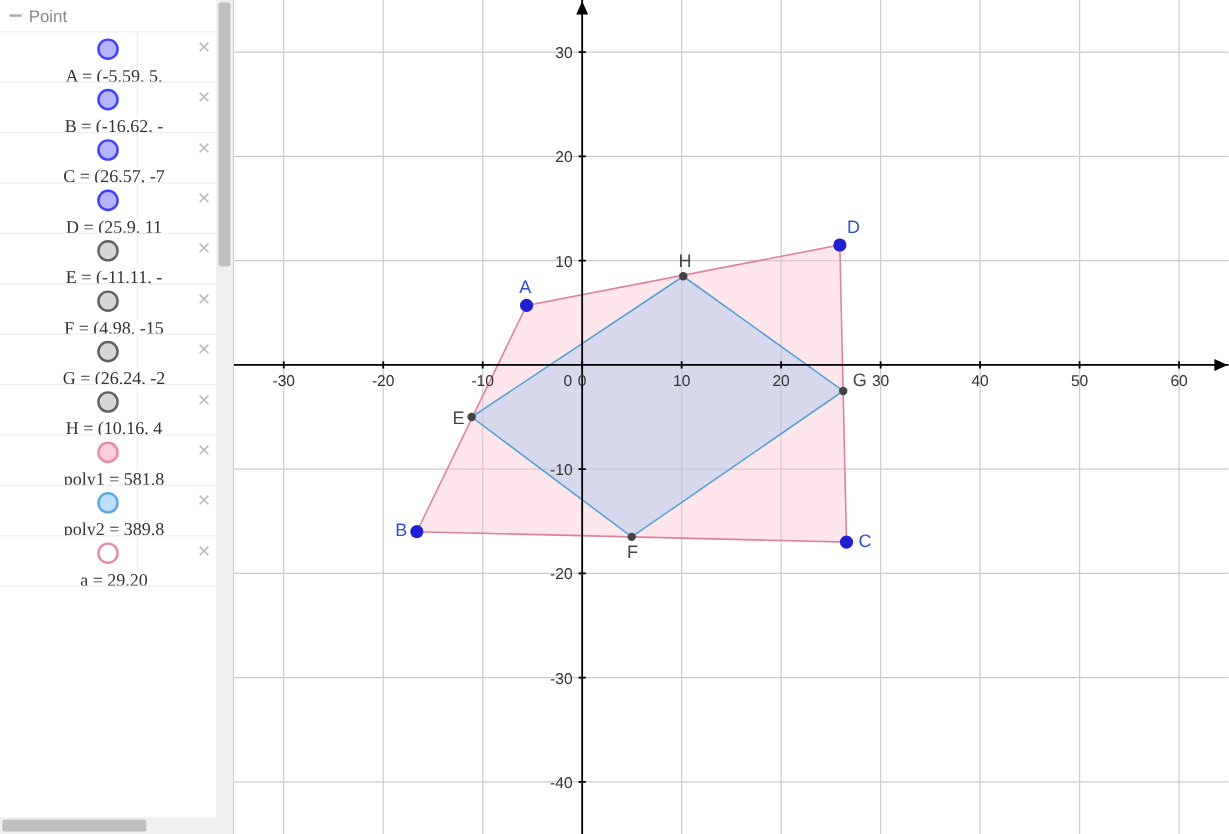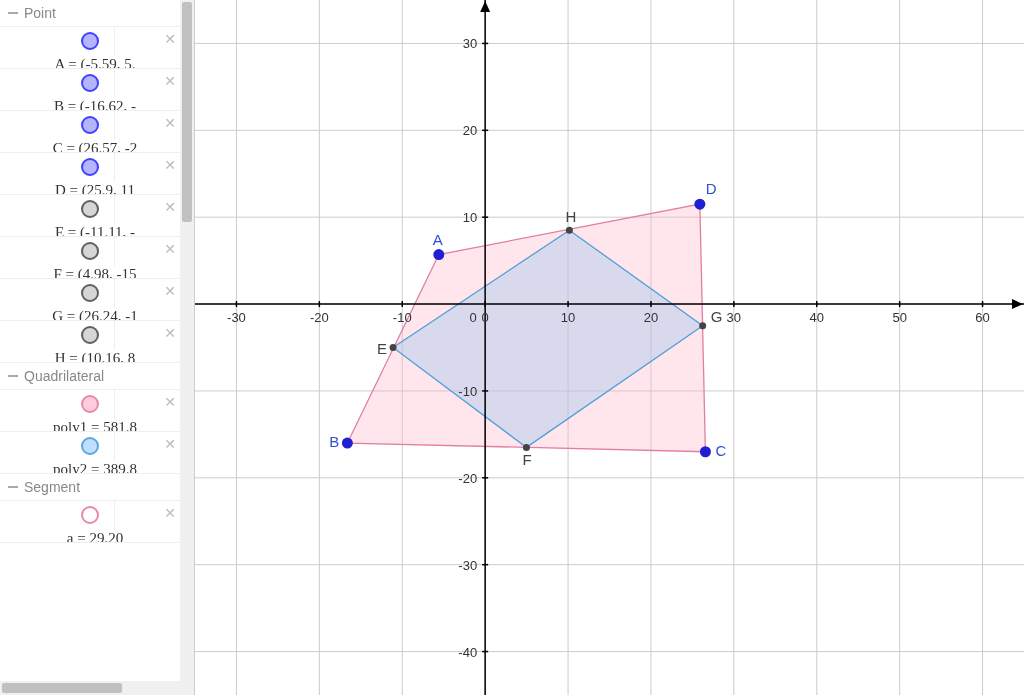--- a/index.html
+++ b/index.html
@@ -56,21 +56,21 @@
           <div class="color-cell">
             <div class="color-dot blue-dot"></div>
           </div>
           <div class="alg-text">B = (-16.62, -</div>
           <div class="close-x">✕</div>
         </div>
         <div class="alg-row">
           <div class="color-cell">
             <div class="color-dot blue-dot"></div>
           </div>
-          <div class="alg-text">C = (26.57, -2</div>
+          <div class="alg-text">C = (26.57, -7</div>
           <div class="close-x">✕</div>
         </div>
         <div class="alg-row">
           <div class="color-cell">
             <div class="color-dot blue-dot"></div>
           </div>
           <div class="alg-text">D = (25.9, 11</div>
           <div class="close-x">✕</div>
         </div>
         <div class="alg-row">
@@ -84,51 +84,43 @@
           <div class="color-cell">
             <div class="color-dot gray-dot"></div>
           </div>
           <div class="alg-text">F = (4.98, -15</div>
           <div class="close-x">✕</div>
         </div>
         <div class="alg-row">
           <div class="color-cell">
             <div class="color-dot gray-dot"></div>
           </div>
-          <div class="alg-text">G = (26.24, -1</div>
-          <div class="close-x">✕</div>
-        </div>
-        <div class="alg-row">
-          <div class="color-cell">
-            <div class="color-dot gray-dot"></div>
-          </div>
-          <div class="alg-text">H = (10.16, 8</div>
-          <div class="close-x">✕</div>
-        </div>
-        <div class="category-header">
-          <span class="category-toggle"></span>
-          <span>Quadrilateral</span>
+          <div class="alg-text">G = (26.24, -2</div>
+          <div class="close-x">✕</div>
+        </div>
+        <div class="alg-row">
+          <div class="color-cell">
+            <div class="color-dot gray-dot"></div>
+          </div>
+          <div class="alg-text">H = (10.16, 4</div>
+          <div class="close-x">✕</div>
         </div>
         <div class="alg-row">
           <div class="color-cell">
             <div class="color-dot pink-dot"></div>
           </div>
           <div class="alg-text">poly1 = 581.8</div>
           <div class="close-x">✕</div>
         </div>
         <div class="alg-row">
           <div class="color-cell">
             <div class="color-dot lblue-dot"></div>
           </div>
           <div class="alg-text">poly2 = 389.8</div>
           <div class="close-x">✕</div>
-        </div>
-        <div class="category-header">
-          <span class="category-toggle"></span>
-          <span>Segment</span>
         </div>
         <div class="alg-row">
           <div class="color-cell">
             <div class="color-dot pinkb-dot"></div>
           </div>
           <div class="alg-text">a = 29.20</div>
           <div class="close-x">✕</div>
         </div>
       </div>
     <div class="sidebar-scroll">

